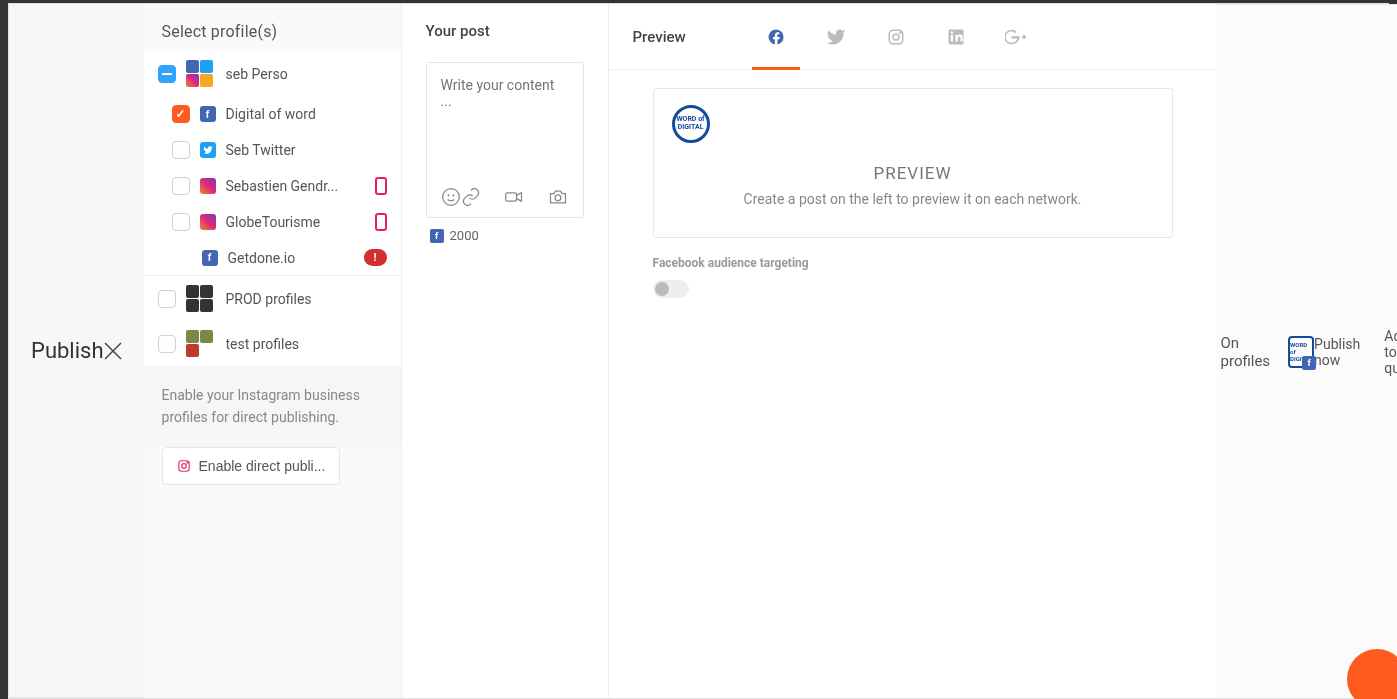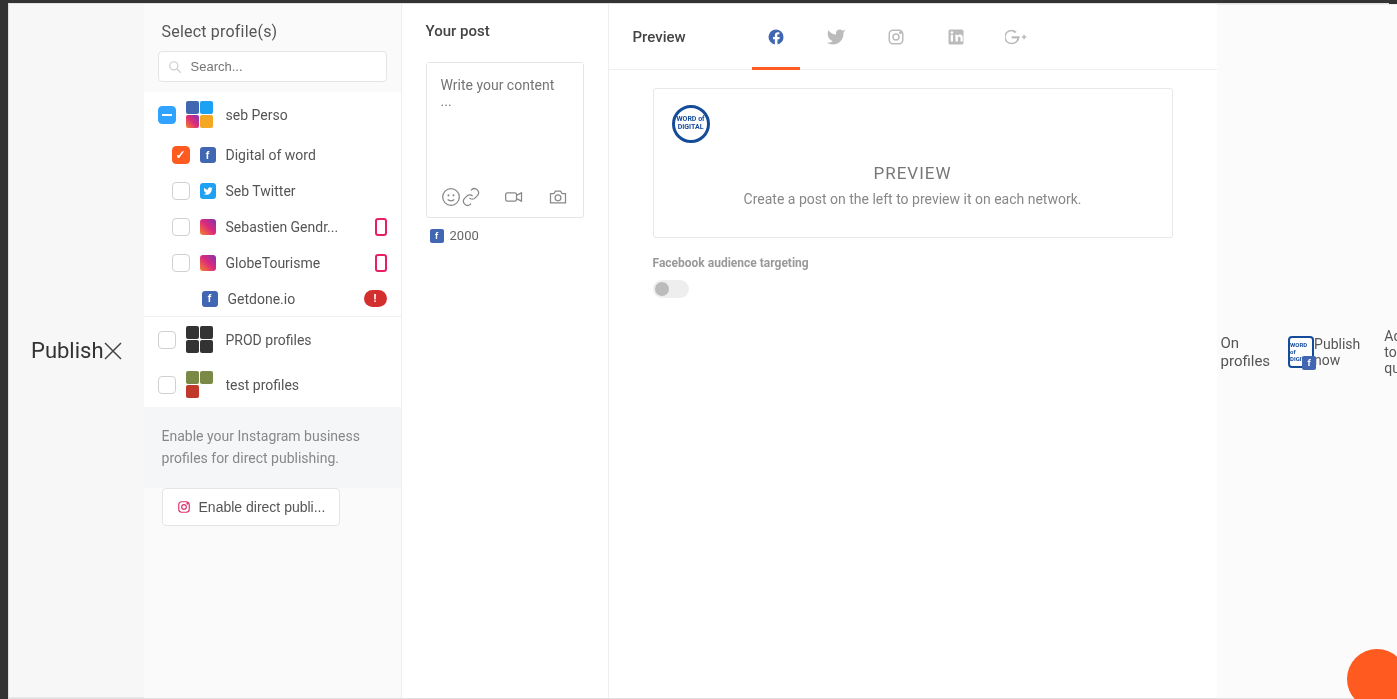--- a/index.html
+++ b/index.html
@@ -262,31 +262,20 @@
           <path d="M1 1 L17 17 M17 1 L1 17" stroke="#444" stroke-width="1.5" fill="none"></path>
         </svg>
     </div>
   </div>
 
   <div class="modal-body">
 
     <div class="sidebar">
       <div class="sidebar-scroll">
         <div class="sub-header">Select profile(s)</div>
-        <div class="search-wrap">
-          <div class="search-field">
-            <span class="search-icon-pos">
-              <svg width="14" height="14" viewBox="0 0 24 24" fill="none" stroke="#ccc" stroke-width="2">
-                  <circle cx="10" cy="10" r="7"></circle>
-                  <line x1="15" y1="15" x2="22" y2="22"></line>
-                </svg>
-            </span>
-            <input class="search-input" placeholder="Search..." style="">
-          </div>
-        </div>
 
         <div class="group-row">
           <div class="check partial"></div>
           <div class="group-icons">
             <span class="mini-ico fb"></span>
               <span class="mini-ico tw"></span>
             <span class="mini-ico ig"></span>
               <span class="mini-ico orange"></span>
           </div>
           <span class="row-label">seb Perso</span>

